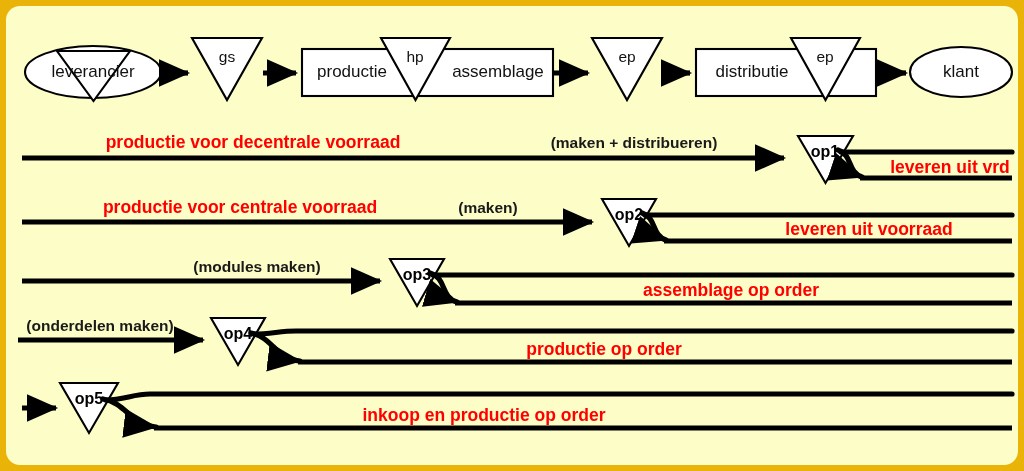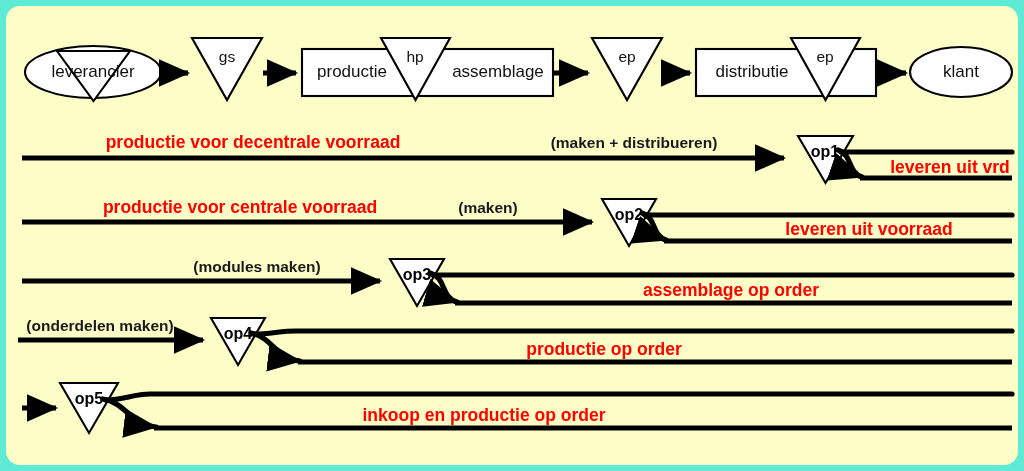--- a/index.html
+++ b/index.html
@@ -2,21 +2,21 @@
 <html><head>
 <meta charset="utf-8">
 <title>Decoupling points diagram</title>
 <style>
   html,body{margin:0;padding:0;background:#ffffff;}
   body{font-family:"Liberation Sans", sans-serif;}
   #root{
     position:relative;
     width:1024px;height:471px;
     overflow:hidden;
-    background:#5eead4;
+    background:#eab308;
   }
   #panel{
     position:absolute;
     left:6px;top:6px;
     width:1012px;height:459px;
     background:#fdfdc7;
     border-radius:14px;
     box-sizing:border-box;
   }
   svg#canvas{

